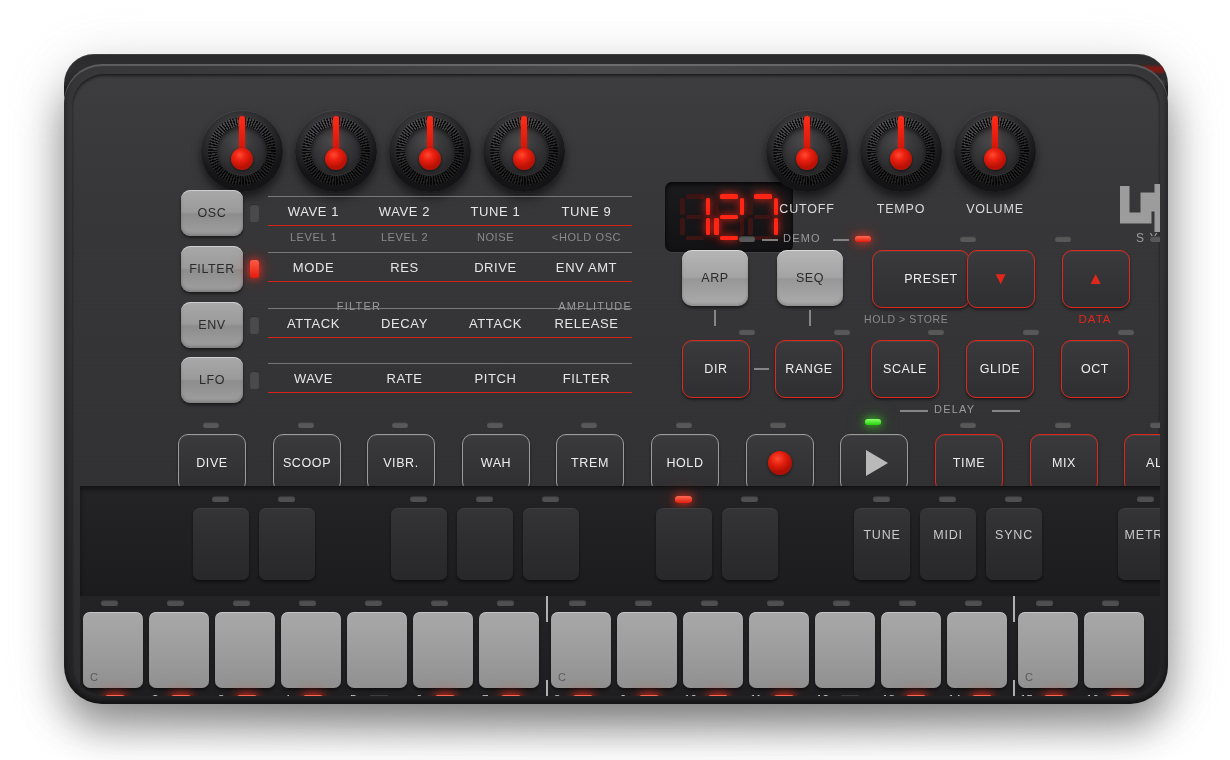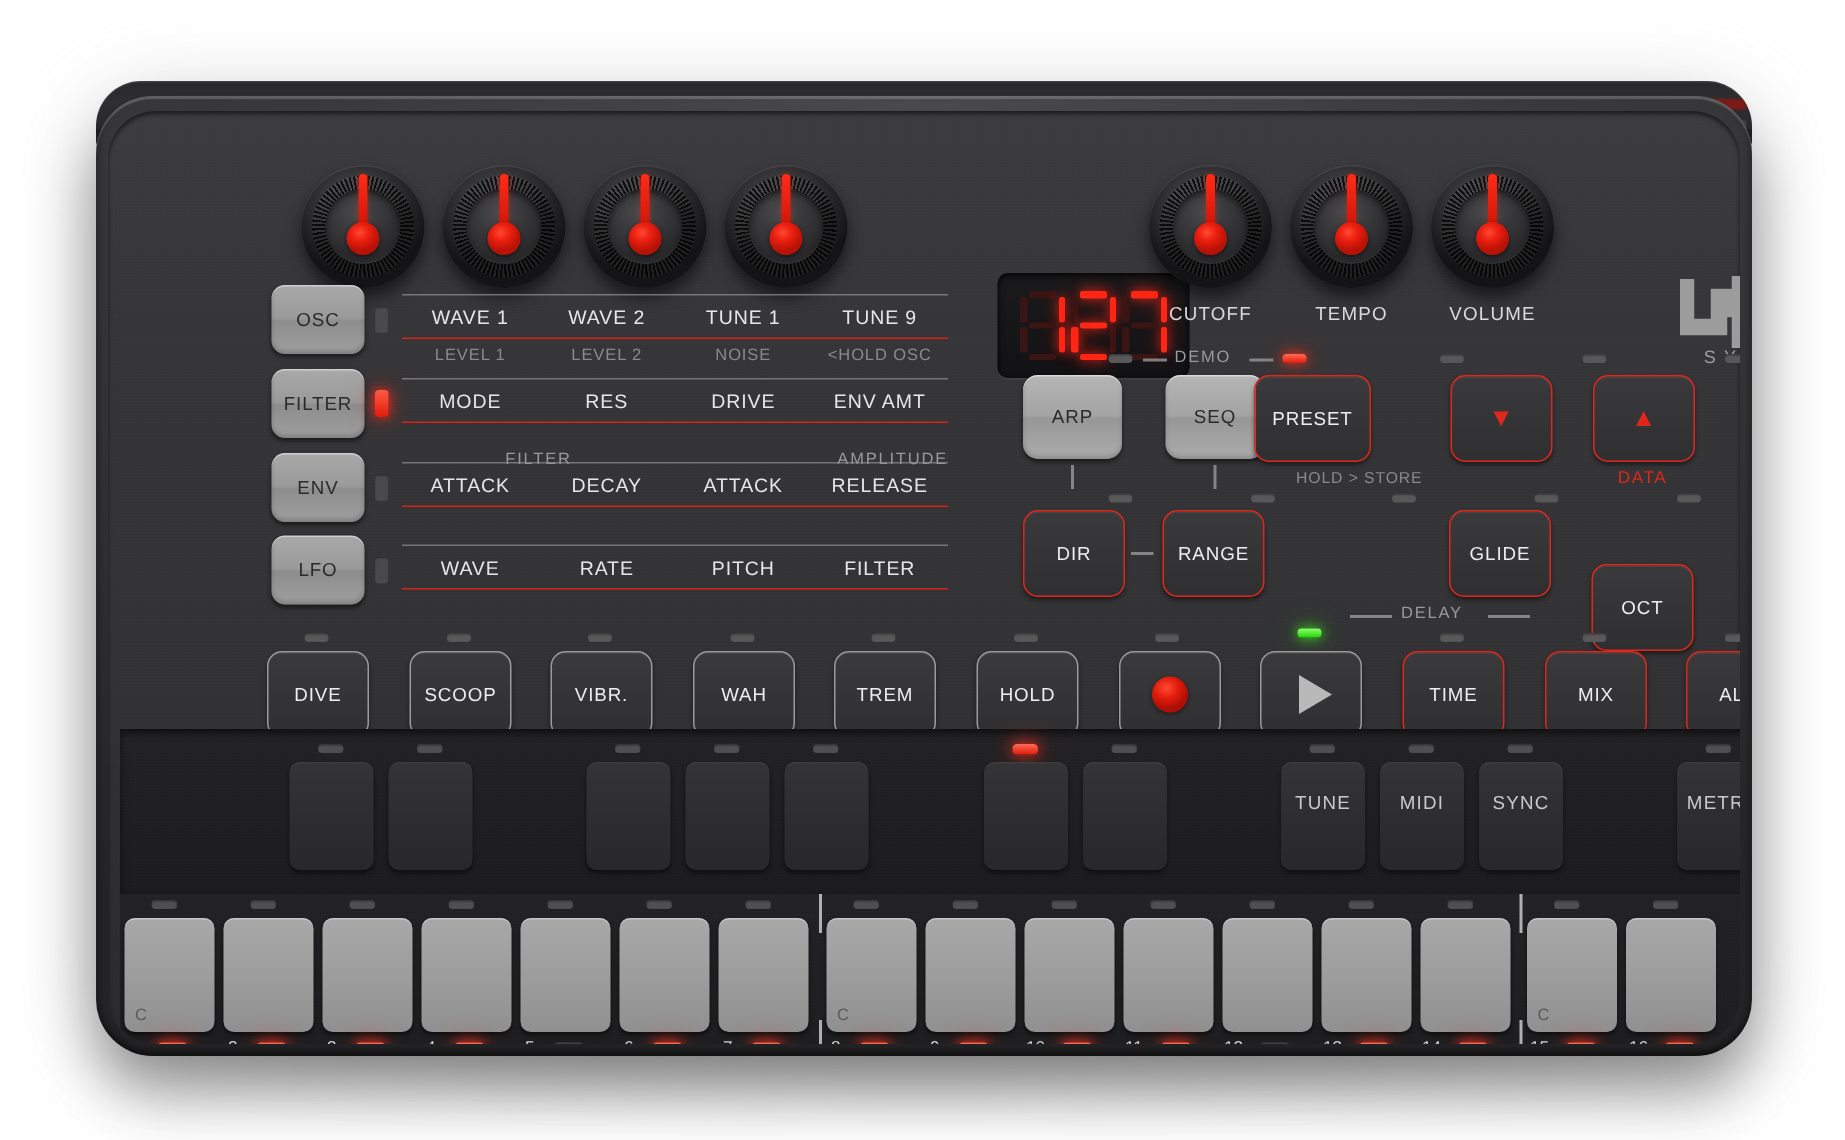--- a/index.html
+++ b/index.html
@@ -507,21 +507,21 @@
       <div class="btn-led" style="left:888px;top:162px;"></div>
       <div class="btn-led" style="left:983px;top:162px;"></div>
       <div class="btn-led" style="left:1078px;top:162px;"></div>
 
       <div class="sq solid-grey" style="left:610px;top:176px;width:66px;height:56px;">
         <span>ARP</span>
       </div>
       <div class="sq solid-grey" style="left:705px;top:176px;width:66px;height:56px;">
         <span>SEQ</span>
       </div>
-      <div class="sq outline-red" style="left:764px;top:176px;width:76px;height:56px;">
+      <div class="sq outline-red" style="left:800px;top:176px;width:76px;height:56px;padding-left:20px;">
         <span>PRESET</span>
       </div>
       <div class="sq outline-red" style="left:895px;top:176px;width:66px;height:56px;color:#e0271b;font-size:17px;">
         <span>▼</span>
       </div>
       <div class="sq outline-red" style="left:990px;top:176px;width:66px;height:56px;color:#e0271b;font-size:17px;">
         <span>▲</span>
       </div>
 
       <div class="tick" style="left:642px;top:236px;height:16px;"></div>
@@ -535,24 +535,27 @@
       <div class="btn-led" style="left:951px;top:255px;"></div>
       <div class="btn-led" style="left:1046px;top:255px;"></div>
 
       <div class="sq outline-red" style="left:610px;top:266px;width:66px;height:56px;">
         <span>DIR</span>
       </div>
       <div class="dash" style="left:682px;top:294px;width:15px;"></div>
       <div class="sq outline-red" style="left:703px;top:266px;width:66px;height:56px;">
         <span>RANGE</span>
       </div>
+      <div class="sq outline-red" style="left:799px;top:266px;width:66px;height:56px;">
+        <span>SCALE</span>
+      </div>
       <div class="sq outline-red" style="left:894px;top:266px;width:66px;height:56px;">
         <span>GLIDE</span>
       </div>
-      <div class="sq outline-red" style="left:989px;top:266px;width:66px;height:56px;margin-top:36px;">
+      <div class="sq outline-red" style="left:989px;top:266px;width:66px;height:56px;">
         <span>OCT</span>
       </div>
 
       <div class="dash" style="left:828px;top:336px;width:28px;"></div>
       <div class="lbl-sec" style="position:absolute;left:862px;top:329px;">DELAY</div>
       <div class="dash" style="left:920px;top:336px;width:28px;"></div>
 
       <div class="btn-led" style="left:131px;top:348px;"></div>
       <div class="btn-led" style="left:226px;top:348px;"></div>
       <div class="btn-led" style="left:320px;top:348px;"></div>

